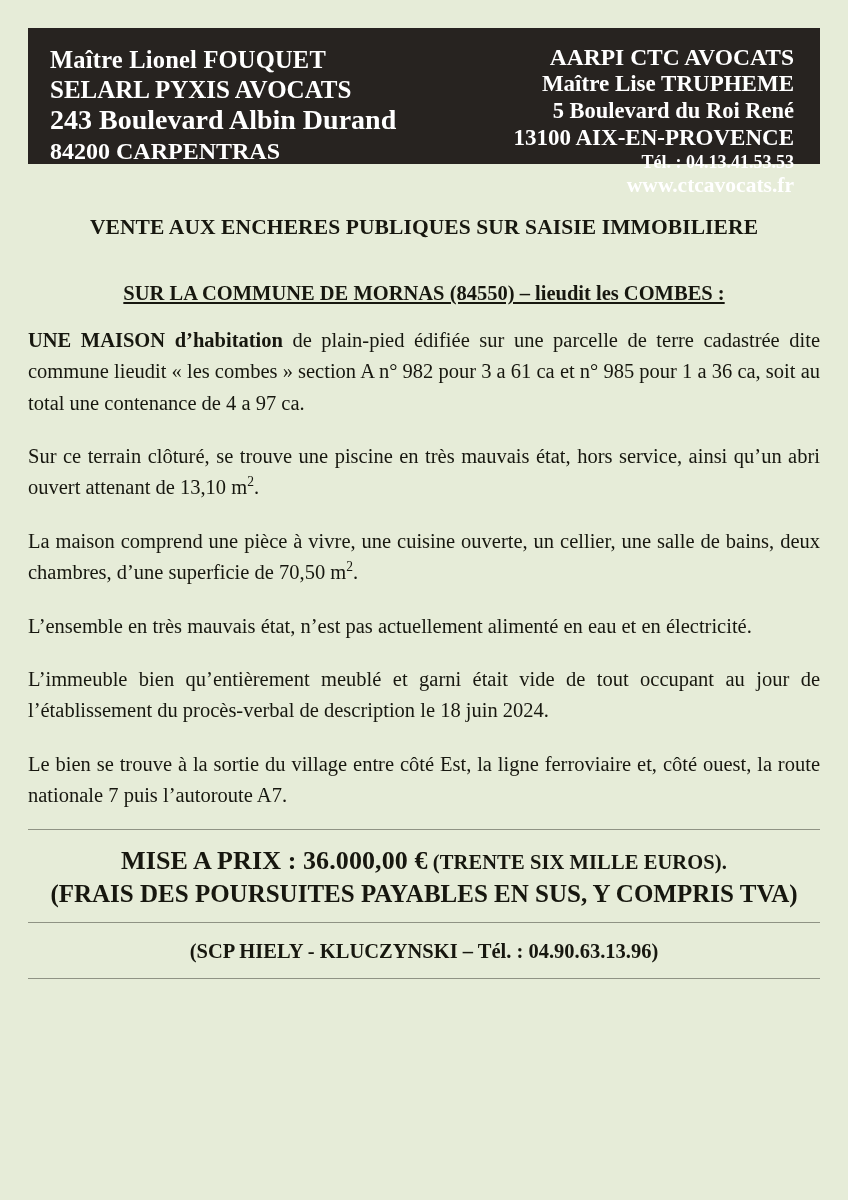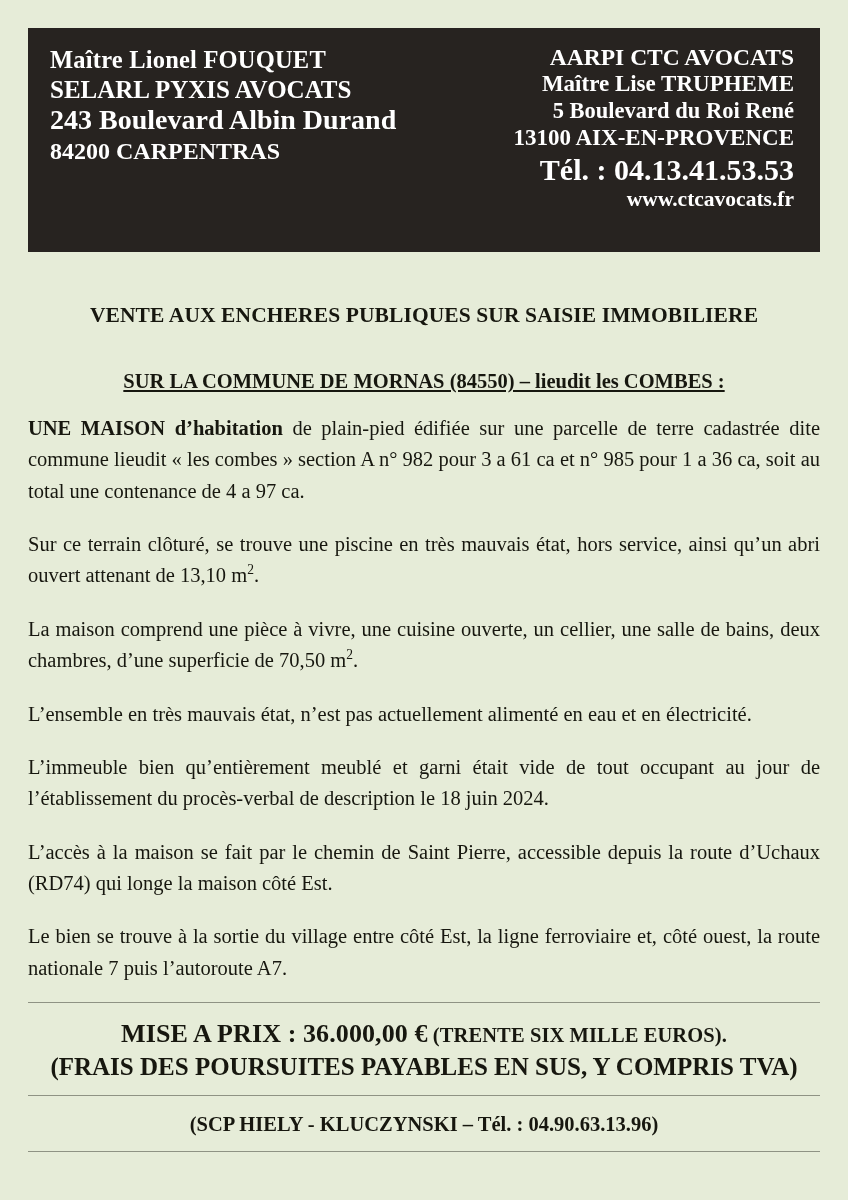--- a/index.html
+++ b/index.html
@@ -27,21 +27,21 @@
   
   .header-band {
     margin-top: 28px;
     background: #272320;
     color: #ffffff;
     display: flex;
     justify-content: space-between;
     align-items: flex-start;
     padding: 14px 18px 16px 22px;
     box-sizing: border-box;
-    height: 224px;
+    height: 136px;
   }
   .hdr-col {
     font-weight: bold;
     line-height: 1.17;
     white-space: nowrap;
   }
   .hdr-left {
     text-align: left;
     font-size: 24.5px;
     padding-top: 4px;
@@ -57,21 +57,21 @@
 
   .hdr-left .l1 { font-size: 24.5px; letter-spacing: .2px; }
   .hdr-left .l2 { font-size: 25px; }
   .hdr-left .l3 { font-size: 28px; }
   .hdr-left .l4 { font-size: 24px; }
 
   .hdr-right .r1 { font-size: 23.5px; }
   .hdr-right .r2 { font-size: 23px; }
   .hdr-right .r3 { font-size: 22.5px; }
   .hdr-right .r4 { font-size: 23px; }
-  .hdr-right .r5 { font-size: 30px; }
+  .hdr-right .r5 { font-size: 18px; }
   .hdr-right .r6 { font-size: 21.5px; }
 
   
   .doc-title {
     text-align: center;
     font-weight: bold;
     font-size: 21.5px;
     margin: 51px 0 0 0;
     letter-spacing: .1px;
   }
@@ -174,21 +174,20 @@
     <p class="para"><b>UNE MAISON d’habitation</b><span> de plain-pied édifiée sur une parcelle de terre cadastrée dite commune lieudit « les combes » section A n° 982 pour 3 a 61 ca et n° 985 pour 1 a 36 ca, soit au total une contenance de 4 a 97 ca.</span></p>
 
     <p class="para"><span>Sur ce terrain clôturé, se trouve une piscine en très mauvais état, hors service, ainsi qu’un abri ouvert attenant de 13,10 m</span><sup>2</sup><span>.</span></p>
 
     <p class="para"><span>La maison comprend une pièce à vivre, une cuisine ouverte, un cellier, une salle de bains, deux chambres, d’une superficie de 70,50 m</span><sup>2</sup><span>.</span></p>
 
     <p class="para">L’ensemble en très mauvais état, n’est pas actuellement alimenté en eau et en électricité.</p>
 
     <p class="para">L’immeuble bien qu’entièrement meublé et garni était vide de tout occupant au jour de l’établissement du procès-verbal de description le 18 juin 2024.</p>
 
-    <p class="para">L’accès à la maison se fait par le chemin de Saint Pierre, accessible depuis la route d’Uchaux (RD74) qui longe la maison côté Est.</p>
 
     <p class="para">Le bien se trouve à la sortie du village entre côté Est, la ligne ferroviaire et, côté ouest, la route nationale 7 puis l’autoroute A7.</p>
 
   </div>
 
   <hr class="rule spacer-rule-top">
 
   <div class="price-block">
     <div class="price-line1"><span>MISE A PRIX : 36.000,00 €</span><span class="small"> (TRENTE SIX MILLE EUROS).</span></div>
     <div class="price-line2">(FRAIS DES POURSUITES PAYABLES EN SUS, Y COMPRIS TVA)</div>

